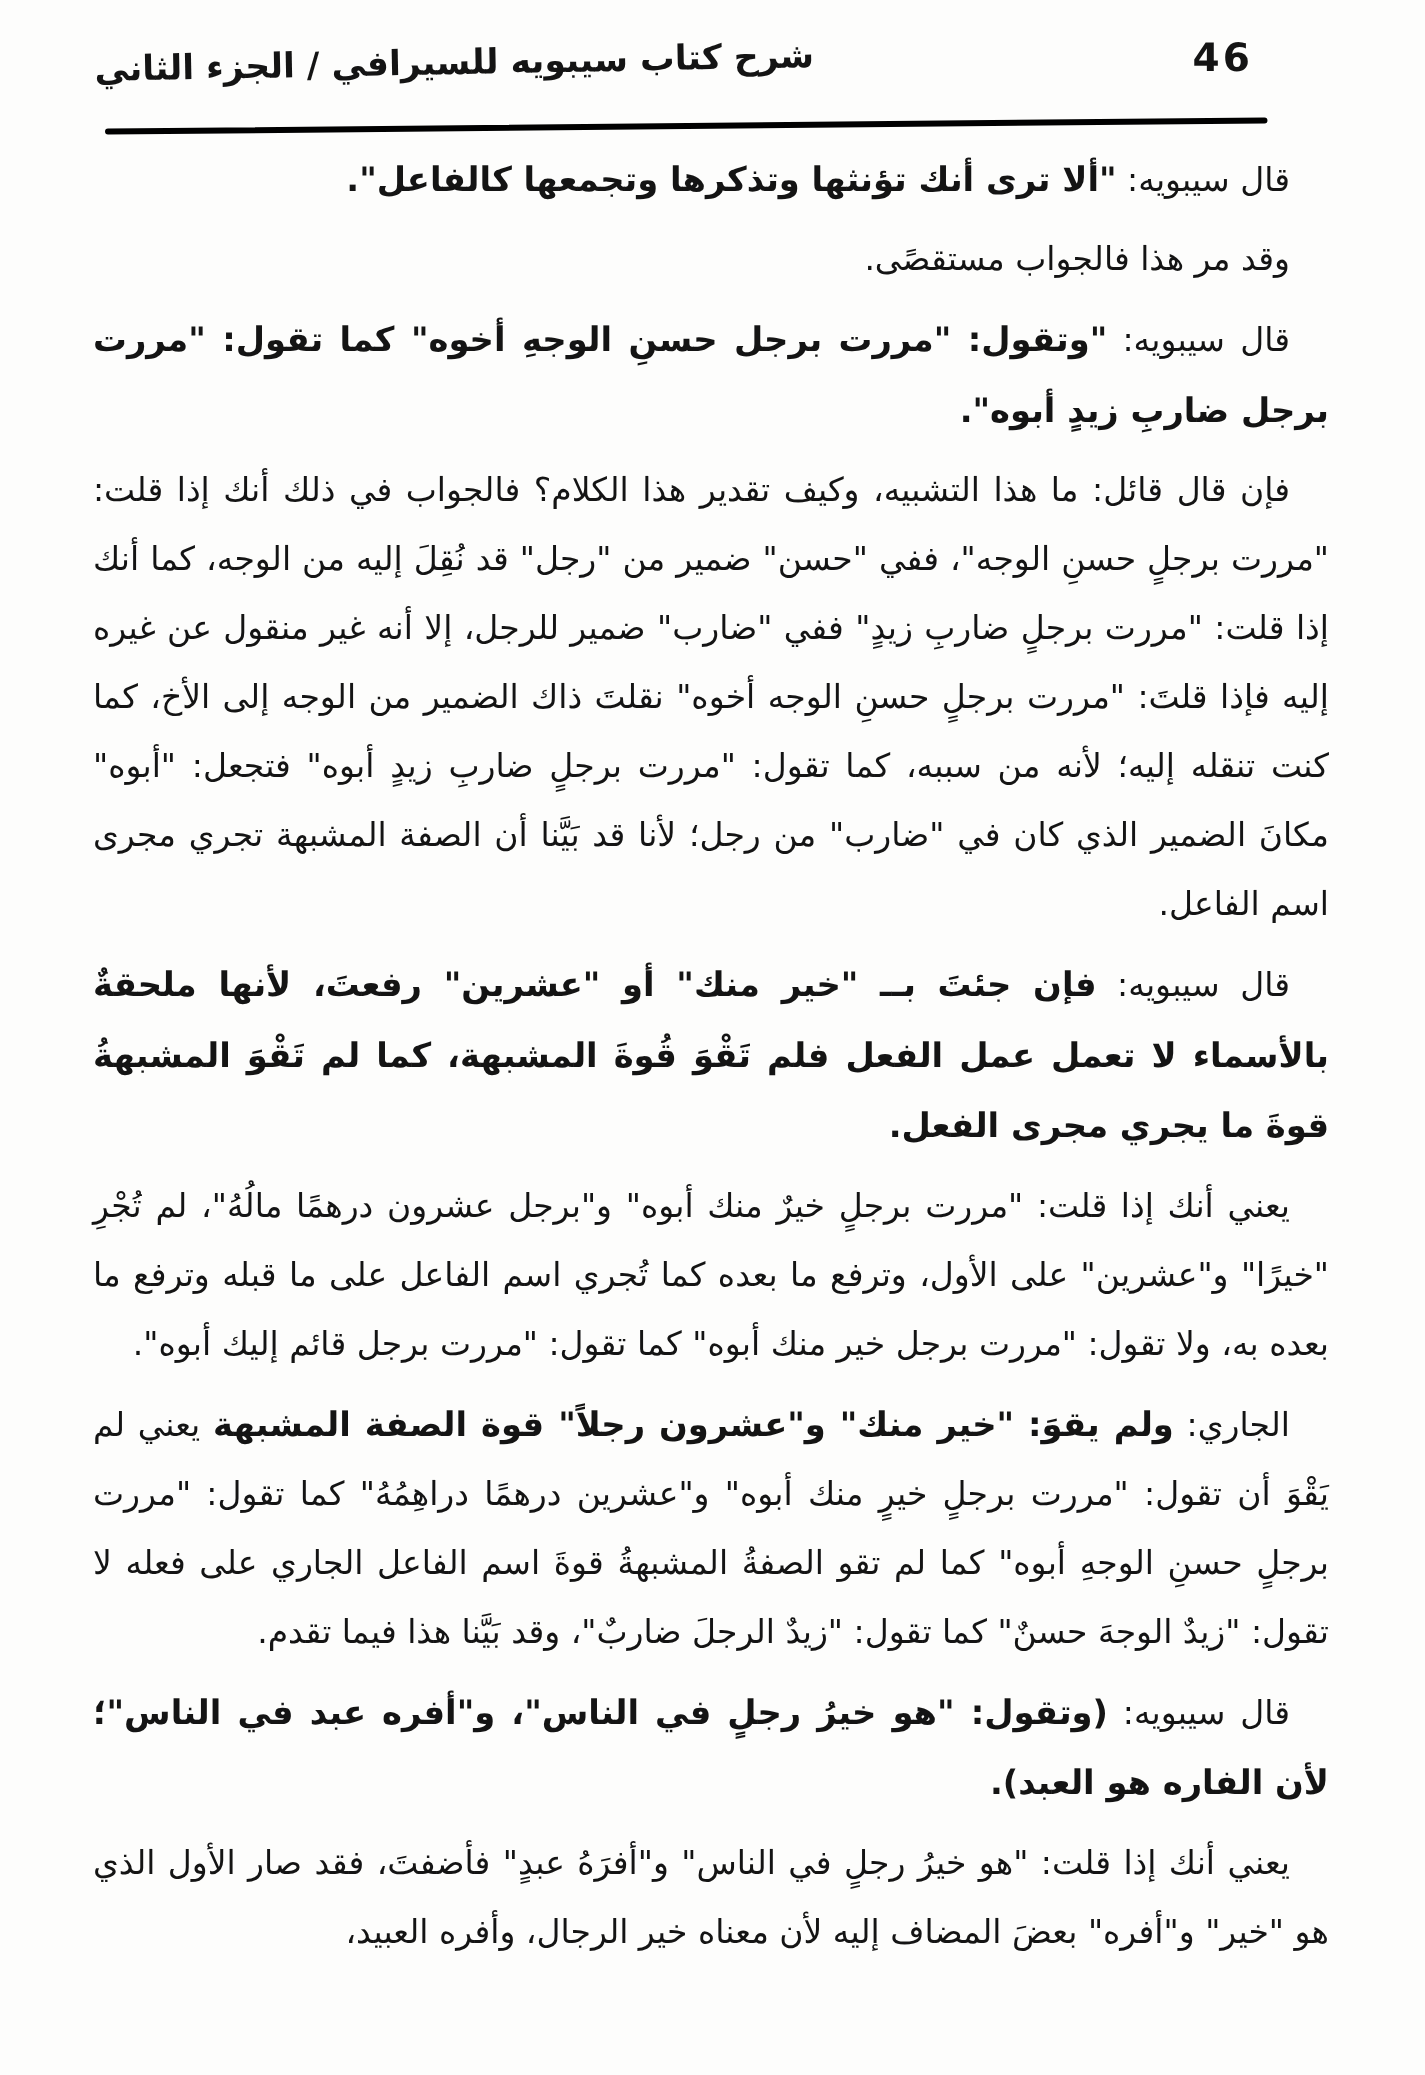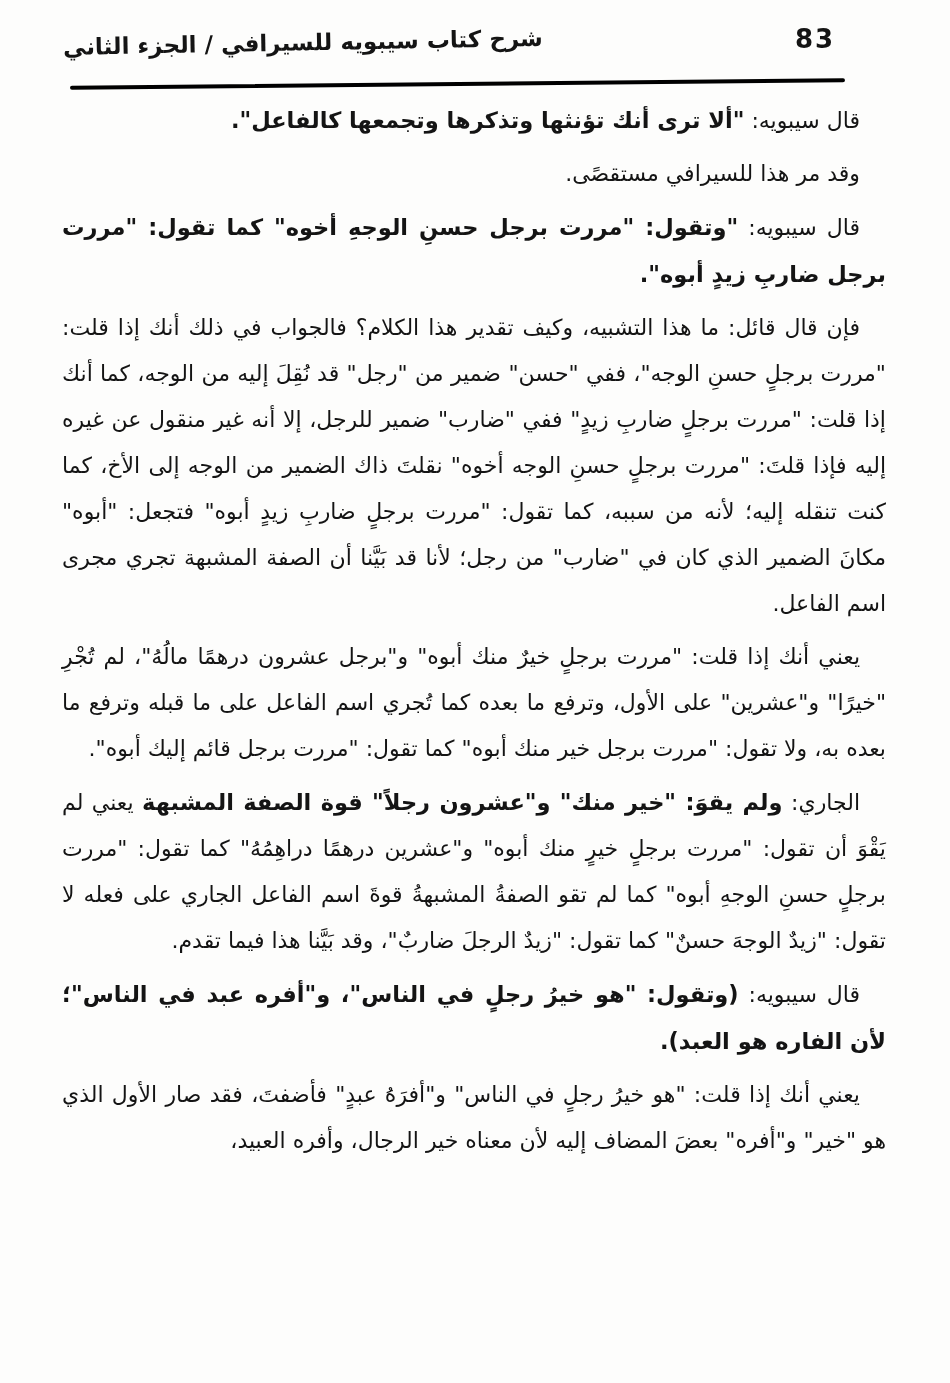--- a/index.html
+++ b/index.html
@@ -48,34 +48,35 @@
   }
   .seg-bold{font-weight:bold;font-size:22.5px;}
 </style>
 </head>
 <body>
 
 <div class="page">
 
   <div class="header">
     <div class="header-title">شرح كتاب سيبويه للسيرافي / الجزء الثاني</div>
-    <div class="page-number">83</div>
+    <div class="page-number">46</div>
     <div class="header-rule"></div>
   </div>
 
   <div class="text-body">
 
     <p><span>قال سيبويه: </span><span class="seg-bold">"ألا ترى أنك تؤنثها وتذكرها وتجمعها كالفاعل".</span></p>
 
-    <p><span>وقد مر هذا للسيرافي مستقصًى.</span></p>
+    <p><span>وقد مر هذا فالجواب مستقصًى.</span></p>
 
     <p><span>قال سيبويه: </span><span class="seg-bold">"وتقول: "مررت برجل حسنِ الوجهِ أخوه" كما تقول: "مررت برجل ضاربِ زيدٍ أبوه".</span></p>
 
     <p><span>فإن قال قائل: ما هذا التشبيه، وكيف تقدير هذا الكلام؟ فالجواب في ذلك أنك إذا قلت: "مررت برجلٍ حسنِ الوجه"، ففي "حسن" ضمير من "رجل" قد نُقِلَ إليه من الوجه، كما أنك إذا قلت: "مررت برجلٍ ضاربِ زيدٍ" ففي "ضارب" ضمير للرجل، إلا أنه غير منقول عن غيره إليه فإذا قلتَ: "مررت برجلٍ حسنِ الوجه أخوه" نقلتَ ذاك الضمير من الوجه إلى الأخ، كما كنت تنقله إليه؛ لأنه من سببه، كما تقول: "مررت برجلٍ ضاربِ زيدٍ أبوه" فتجعل: "أبوه" مكانَ الضمير الذي كان في "ضارب" من رجل؛ لأنا قد بَيَّنا أن الصفة المشبهة تجري مجرى اسم الفاعل.</span></p>
 
+    <p><span>قال سيبويه: </span><span class="seg-bold">فإن جئتَ بــ "خير منك" أو "عشرين" رفعتَ، لأنها ملحقةٌ بالأسماء لا تعمل عمل الفعل فلم تَقْوَ قُوةَ المشبهة، كما لم تَقْوَ المشبهةُ قوةَ ما يجري مجرى الفعل.</span></p>
 
     <p><span>يعني أنك إذا قلت: "مررت برجلٍ خيرٌ منك أبوه" و"برجل عشرون درهمًا مالُهُ"، لم تُجْرِ "خيرًا" و"عشرين" على الأول، وترفع ما بعده كما تُجري اسم الفاعل على ما قبله وترفع ما بعده به، ولا تقول: "مررت برجل خير منك أبوه" كما تقول: "مررت برجل قائم إليك أبوه".</span></p>
 
     <p><span>الجاري: </span><span class="seg-bold">ولم يقوَ: "خير منك" و"عشرون رجلاً" قوة الصفة المشبهة</span><span> يعني لم يَقْوَ أن تقول: "مررت برجلٍ خيرٍ منك أبوه" و"عشرين درهمًا دراهِمُهُ" كما تقول: "مررت برجلٍ حسنِ الوجهِ أبوه" كما لم تقو الصفةُ المشبهةُ قوةَ اسم الفاعل الجاري على فعله لا تقول: "زيدٌ الوجهَ حسنٌ" كما تقول: "زيدٌ الرجلَ ضاربٌ"، وقد بَيَّنا هذا فيما تقدم.</span></p>
 
     <p><span>قال سيبويه: </span><span class="seg-bold">(وتقول: "هو خيرُ رجلٍ في الناس"، و"أفره عبد في الناس"؛ لأن الفاره هو العبد).</span></p>
 
     <p><span>يعني أنك إذا قلت: "هو خيرُ رجلٍ في الناس" و"أفرَهُ عبدٍ" فأضفتَ، فقد صار الأول الذي هو "خير" و"أفره" بعضَ المضاف إليه لأن معناه خير الرجال، وأفره العبيد،</span></p>
 
   </div>

